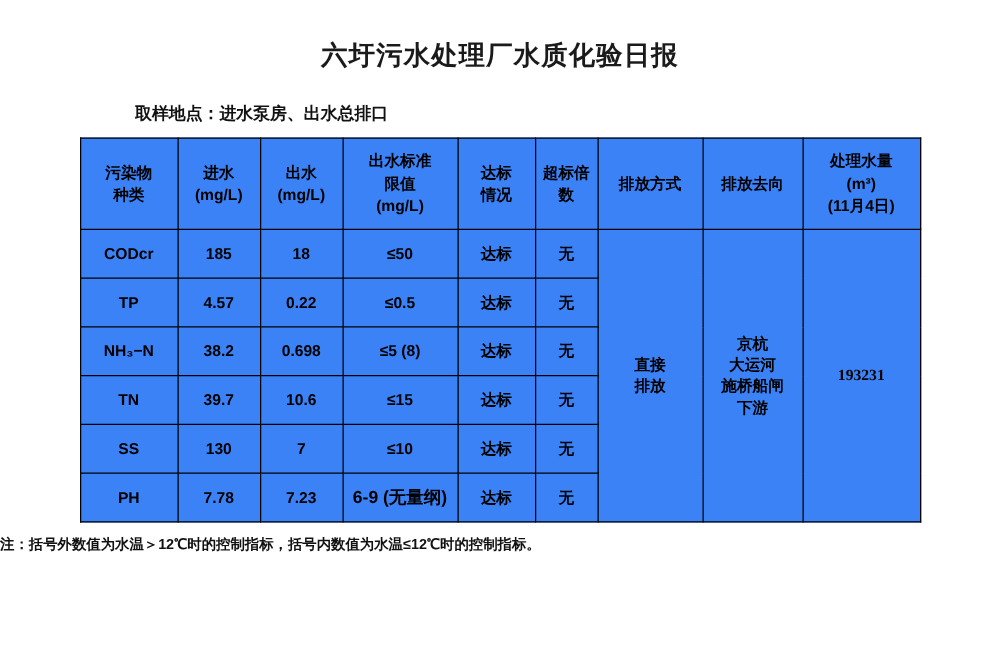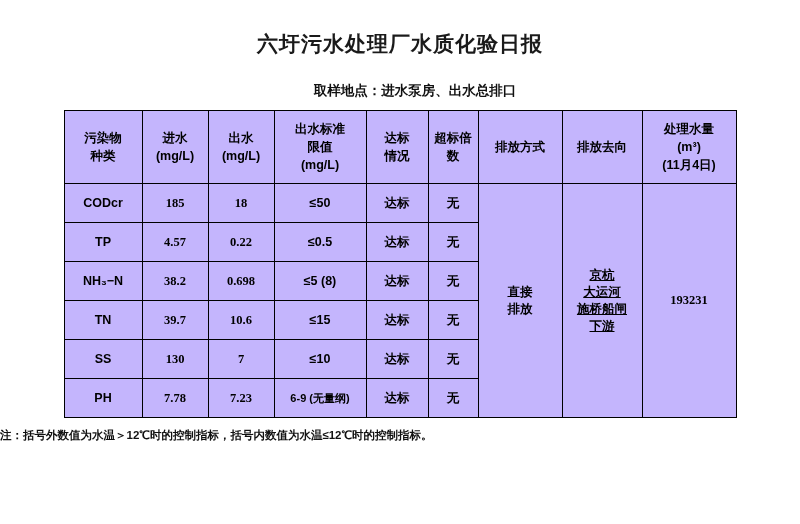--- a/index.html
+++ b/index.html
@@ -25,36 +25,36 @@
     text-align: center;
     font-size: 21px;
     font-weight: bold;
     letter-spacing: 1px;
     padding-top: 30px;
     color: #1a1a1a;
     font-family: "DejaVu Sans", "Liberation Sans", sans-serif;
   }
   .meta-row {
     display: flex;
-    justify-content: center;
+    justify-content: space-between;
     align-items: baseline;
     margin: 24px 78px 10px 108px;
     font-size: 13.5px;
     font-weight: bold;
     color: #111;
   }
   .meta-left { white-space: nowrap; }
   .meta-right { white-space: nowrap; }
 
   table.report {
     border-collapse: collapse;
     margin: 0 auto;
     width: 642px;
     table-layout: fixed;
-    background: #c4b5fd;
+    background: #3b82f6;
   }
   table.report th,
   table.report td {
     border: 1px solid #000;
     text-align: center;
     vertical-align: middle;
     font-size: 12px;
     font-weight: bold;
     color: #000;
     padding: 0;
@@ -69,29 +69,29 @@
     font-size: 12.5px;
   }
   .hdr-line { display: block; }
   .big-number {
     font-size: 20px;
     font-weight: normal;
     font-family: "Liberation Serif", serif;
   }
   .vert-stack span { display: block; }
   .discharge-cell { font-size: 13px; }
-  .dir-cell { font-size: 13px; text-decoration: underline; }
+  .dir-cell { font-size: 13px; }
   .note {
     text-align: left;
     font-size: 11.5px;
     font-weight: bold;
     margin-top: 10px;
     color: #111;
   }
-  .num { font-family: Liberation Serif, serif; }
+  .num { font-family: Liberation Sans, sans-serif; }
 </style>
 </head>
 <body>
 
 <div class="page">
 
   <div class="doc-title">六圩污水处理厂水质化验日报</div>
 
   <div class="meta-row">
     <div class="meta-left">取样地点：进水泵房、出水总排口</div>
@@ -198,21 +198,21 @@
         <td class="num">130</td>
         <td class="num">7</td>
         <td>≤10</td>
         <td>达标</td>
         <td>无</td>
       </tr>
       <tr>
         <td>PH</td>
         <td class="num">7.78</td>
         <td class="num">7.23</td>
-        <td style="font-size:11px">6-9 (无量纲)</td>
+        <td style="font-size:14px">6-9 (无量纲)</td>
         <td>达标</td>
         <td>无</td>
       </tr>
     </tbody>
   </table>
 
   <div class="note">注：括号外数值为水温＞12℃时的控制指标，括号内数值为水温≤12℃时的控制指标。</div>
 
 </div>
 

